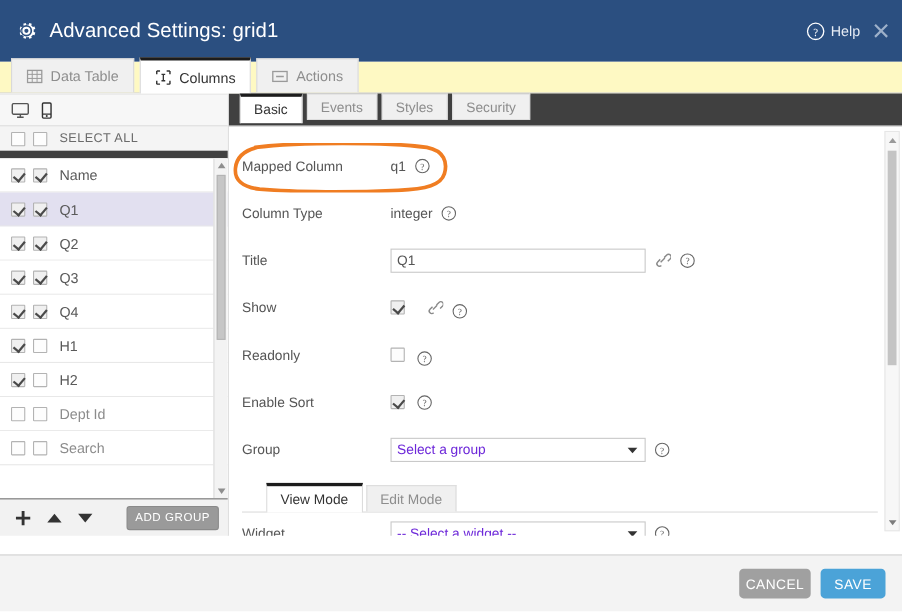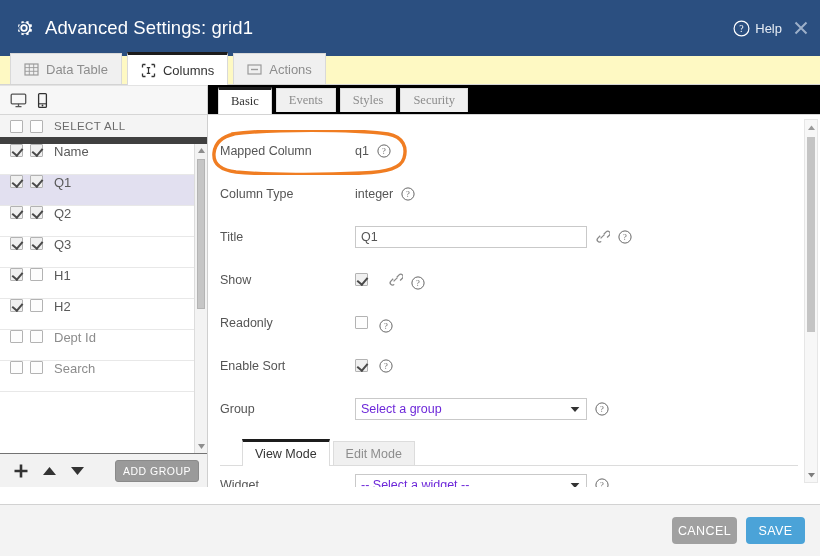--- a/index.html
+++ b/index.html
@@ -107,21 +107,21 @@
   }
   #select-all-label {
     font-size: 11.5px; color: #6b6b6b; letter-spacing: .4px; margin-left: 4px;
   }
 
   #collist {
     flex: 1; overflow: hidden; position: relative;
     background: #fff;
   }
   .col-row {
-    height: 31px; display: flex; align-items: flex-start;
+    height: 31px; display: flex; align-items: center;
     padding-left: 10px; gap: 7px;
     border-bottom: 1px solid #e8e8e8;
     cursor: pointer;
     background: #fff;
   }
   .col-row.selected { background: #e2e0f0; }
   .col-label { font-size: 13px; color: #5a5a5a; margin-left: 4px; }
   .col-label.dim { color: #8c8c8c; }
 
   
@@ -167,24 +167,23 @@
     background: #9a9a9a; color: #fff;
     font-size: 10.5px; letter-spacing: .5px;
     padding: 4px 7px; border: 1px solid #8a8a8a;
     border-radius: 3px; cursor: pointer;
   }
 
   
   #rightpanel { flex: 1; display: flex; flex-direction: column; min-width: 0; }
 
   #innertabs {
-    height: 30px; display: flex; align-items: center;
-    padding-left: 10px; background: #000000;
+    height: 30px; display: flex; align-items: flex-start;
+    padding-left: 10px; background: #404040;
     border-bottom: 1px solid #d4d4d4;
-    font-family: Liberation Serif, serif;
   }
   .itab {
     height: 24px; padding: 0 12px;
     display: flex; align-items: center;
     font-size: 12.5px; color: #8d8d8d;
     background: #f0f0f0; border: 1px solid #dcdcdc; border-bottom: none;
     margin-right: 4px; cursor: pointer;
   }
   .itab.active {
     background: #fff; color: #333;
@@ -391,20 +390,25 @@
             <span class="cb checked"></span>
             <span class="col-label">Q2</span>
           </div>
           <div class="col-row">
             <span class="cb checked"></span>
             <span class="cb checked"></span>
             <span class="col-label">Q3</span>
           </div>
           <div class="col-row">
             <span class="cb checked"></span>
+            <span class="cb checked"></span>
+            <span class="col-label">Q4</span>
+          </div>
+          <div class="col-row">
+            <span class="cb checked"></span>
             <span class="cb"></span>
             <span class="col-label">H1</span>
           </div>
           <div class="col-row">
             <span class="cb checked"></span>
             <span class="cb"></span>
             <span class="col-label">H2</span>
           </div>
           <div class="col-row">
             <span class="cb"></span>

